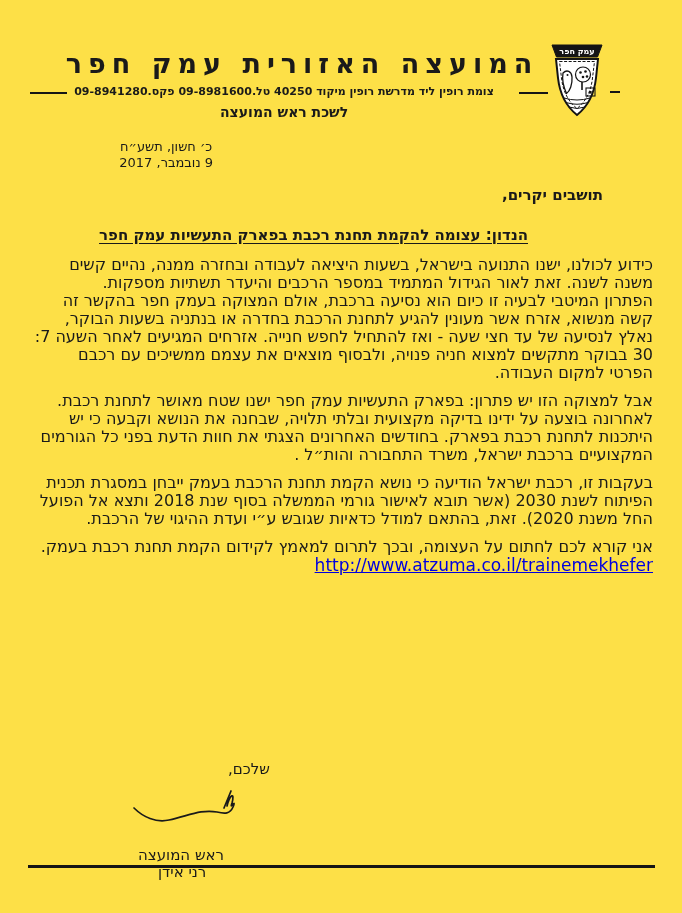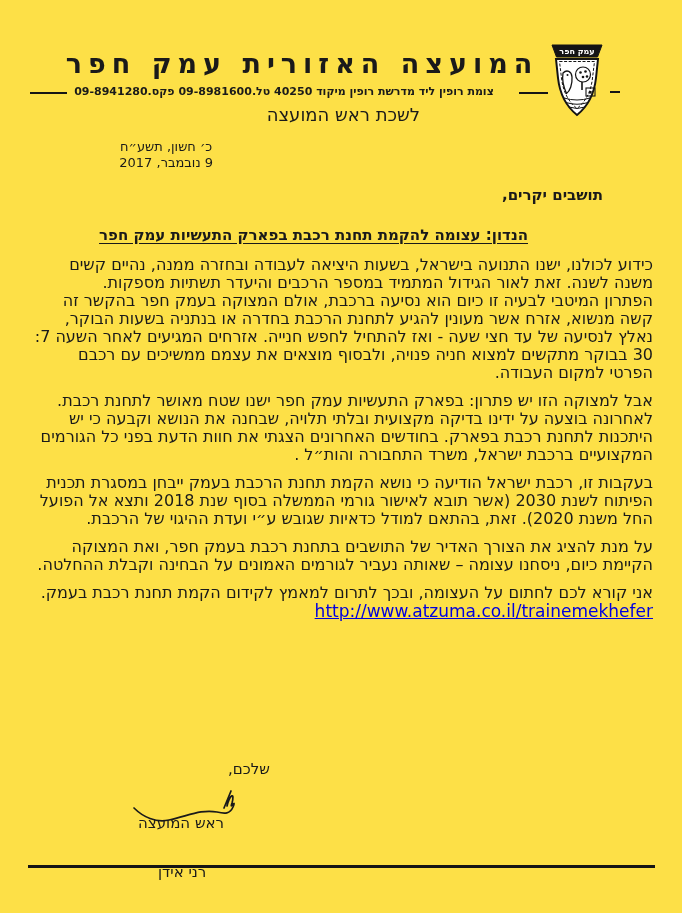--- a/index.html
+++ b/index.html
@@ -16,22 +16,22 @@
   .logo{position:absolute;top:44px;left:551px;width:52px;height:73px;}
   .rule-seg{position:absolute;height:2.4px;background:#151515;}
   .seg-left{top:92px;left:30px;width:37px;}
   .seg-mid{top:92px;left:519px;width:29px;}
   .seg-right{top:91px;left:610px;width:10px;height:2px;}
   .contact{
     position:absolute;top:85px;left:58px;width:452px;text-align:center;direction:rtl;
     font-size:11px;font-weight:bold;white-space:nowrap;
   }
   .office{
-    position:absolute;top:104px;left:220px;width:200px;text-align:right;direction:rtl;
-    font-size:18px;font-weight:normal;
+    position:absolute;top:104px;left:220px;width:200px;text-align:left;direction:rtl;
+    font-size:14px;font-weight:bold;
   }
   
   .date{
     position:absolute;top:139px;right:469px;text-align:center;direction:rtl;
     font-size:13px;line-height:16px;white-space:nowrap;
   }
   
   .salutation{
     position:absolute;top:186px;right:79px;direction:rtl;
     font-size:15px;font-weight:bold;white-space:nowrap;
@@ -49,21 +49,21 @@
   .body-col p.gap{margin-top:10px;}
   .link-line{margin:0;text-align:right;}
   .petition-link{
     font-size:17px;color:#0000e0;text-decoration:underline;cursor:pointer;
     direction:ltr;unicode-bidi:embed;
   }
   
   .closing{position:absolute;top:760px;left:228px;direction:rtl;font-size:15px;}
   .signature-svg{position:absolute;top:783px;left:128px;width:112px;height:42px;}
   .sig-name{position:absolute;top:863px;left:158px;direction:rtl;font-size:15px;}
-  .sig-role{position:absolute;top:814px;left:138px;direction:rtl;font-size:15px;}
+  .sig-role{position:absolute;top:846px;left:138px;direction:rtl;font-size:15px;}
   
   .footer-rule{position:absolute;top:865px;left:28px;width:627px;height:2.5px;background:#151515;}
   .footer{position:absolute;top:873px;left:110px;width:360px;text-align:center;direction:rtl;}
   .footer .f1{font-size:13.5px;font-weight:bold;white-space:nowrap;}
   .footer .f1 .tagline{margin-right:0;margin-left:10px;}
   .site-link{color:#0000e0;font-weight:bold;text-decoration:underline;direction:ltr;unicode-bidi:embed;cursor:pointer;}
   .footer .f2{font-size:13px;font-weight:bold;margin-top:2px;}
 </style>
 </head>
 <body>
@@ -106,21 +106,20 @@
 
   <div class="salutation">תושבים יקרים,</div>
   <div class="subject">הנדון: עצומה להקמת תחנת רכבת בפארק התעשיות עמק חפר</div>
 
   <div class="body-col">
     <p>כידוע לכולנו, ישנו התנועה בישראל, בשעות היציאה לעבודה ובחזרה ממנה, נהיים קשים משנה לשנה. זאת לאור הגידול המתמיד במספר הרכבים והיעדר תשתיות מספקות.</p>
     <p>הפתרון המיטבי לבעיה זו כיום הוא נסיעה ברכבת, אולם המצוקה בעמק חפר בהקשר זה קשה מנשוא, אזרח אשר מעונין להגיע לתחנת הרכבת בחדרה או בנתניה בשעות הבוקר, נאלץ לנסיעה של עד חצי שעה - ואז להתחיל לחפש חנייה. אזרחים המגיעים לאחר השעה 7: 30 בבוקר מתקשים למצוא חניה פנויה, ולבסוף מוצאים את עצמם ממשיכים עם רכבם הפרטי למקום העבודה.</p>
     <p class="gap">אבל למצוקה הזו יש פתרון: בפארק התעשיות עמק חפר ישנו שטח מאושר לתחנת רכבת.</p>
     <p>לאחרונה בוצעה על ידינו בדיקה מקצועית ובלתי תלויה, שבחנה את הנושא וקבעה כי יש היתכנות לתחנת רכבת בפארק. בחודשים האחרונים הצגתי את חוות הדעת בפני כל הגורמים המקצועיים ברכבת ישראל, משרד התחבורה והות״ל .</p>
     <p class="gap">בעקבות זו, רכבת ישראל הודיעה כי נושא הקמת תחנת הרכבת בעמק ייבחן במסגרת תכנית הפיתוח לשנת 2030 (אשר תובא לאישור גורמי הממשלה בסוף שנת 2018 ותצא אל הפועל החל משנת 2020). זאת, בהתאם למודל כדאיות שגובש ע״י ועדת ההיגוי של הרכבת.</p>
-    <p class="gap">על מנת להציג את הצורך האדיר של התושבים בתחנת רכבת בעמק חפר, ואת המצוקה הקיימת כיום, ניסחנו עצומה – שאותה נעביר לגורמים האמונים על הבחינה וקבלת ההחלטה.</p>
     <p class="gap">אני קורא לכם לחתום על העצומה, ובכך לתרום למאמץ לקידום הקמת תחנת רכבת בעמק.</p>
     <p class="link-line">
       <a class="petition-link">http://www.atzuma.co.il/trainemekhefer</a>
     </p>
   </div>
 
   <div class="closing">שלכם,</div>
   <svg class="signature-svg" viewBox="0 0 112 42" xmlns="http://www.w3.org/2000/svg">
     <path d="M103,8 L96,25 M99,23 C102,11 107,9 104,20 C101,29 109,14 105,24 C102,31 97,31 89,29 C73,26 60,33 41,37 C28,40 15,34 6,25" fill="none" stroke="#1a1a1a" stroke-width="1.7" stroke-linecap="round" stroke-linejoin="round"></path>
   </svg>

